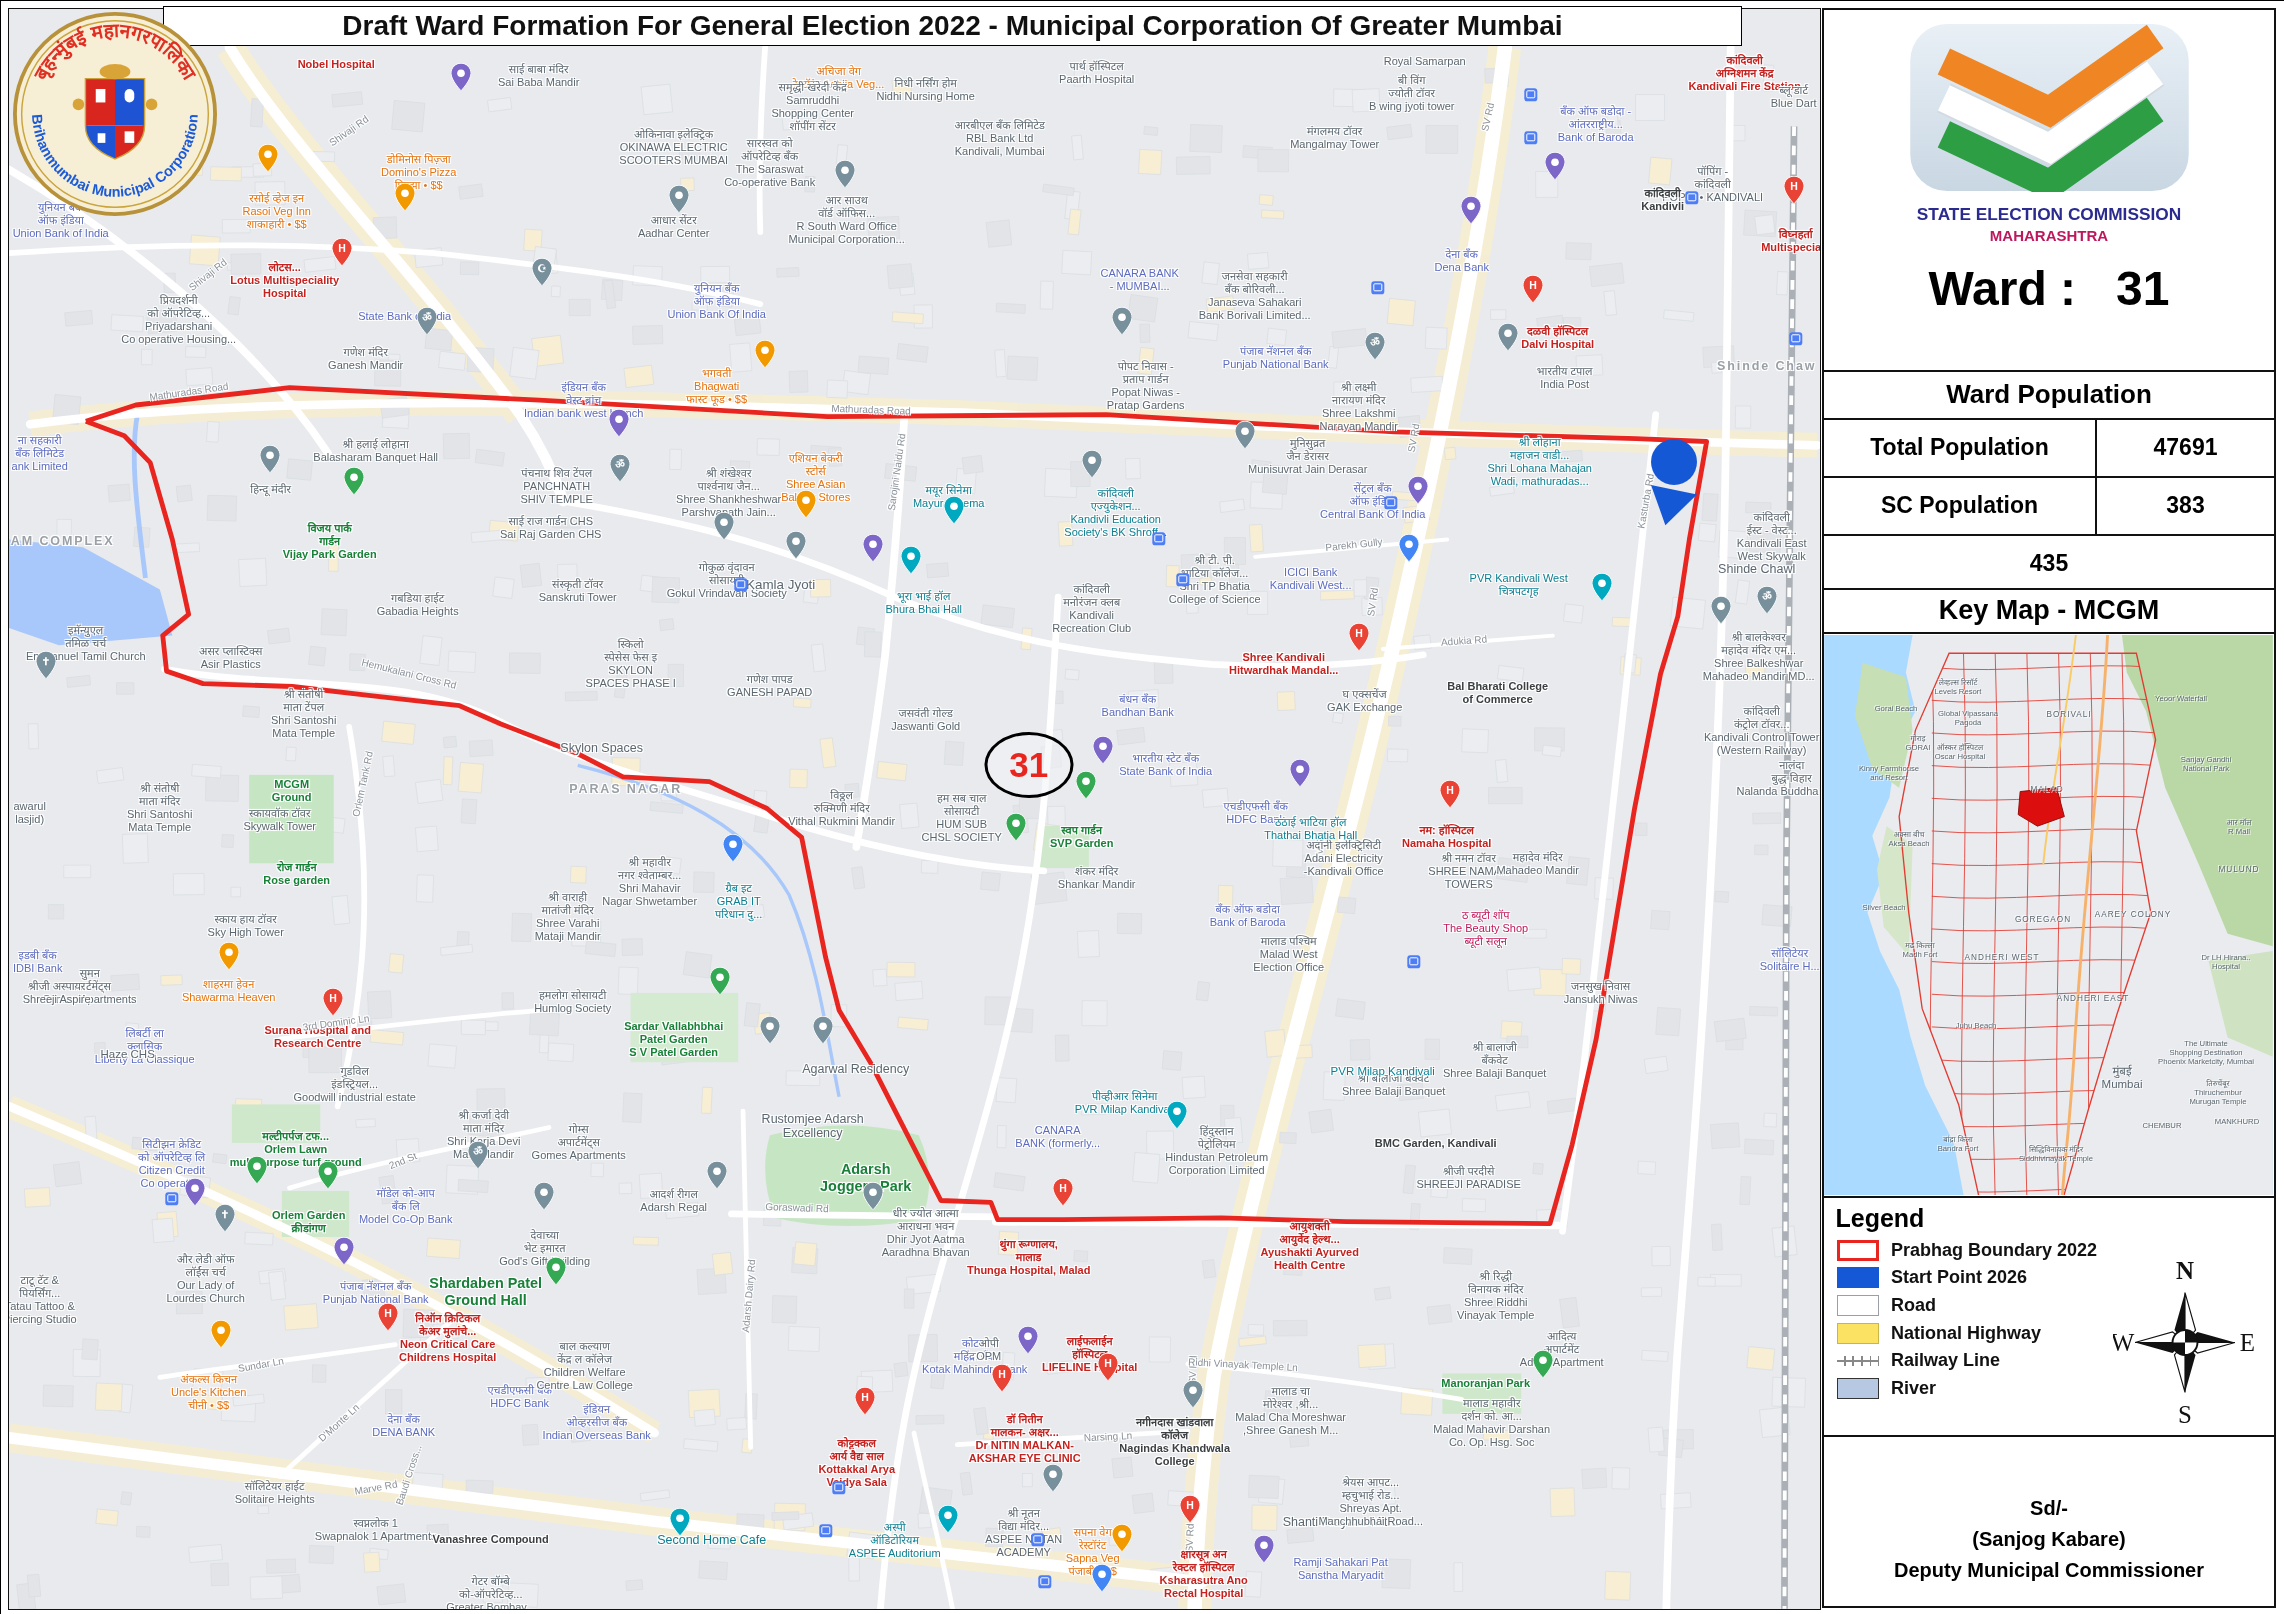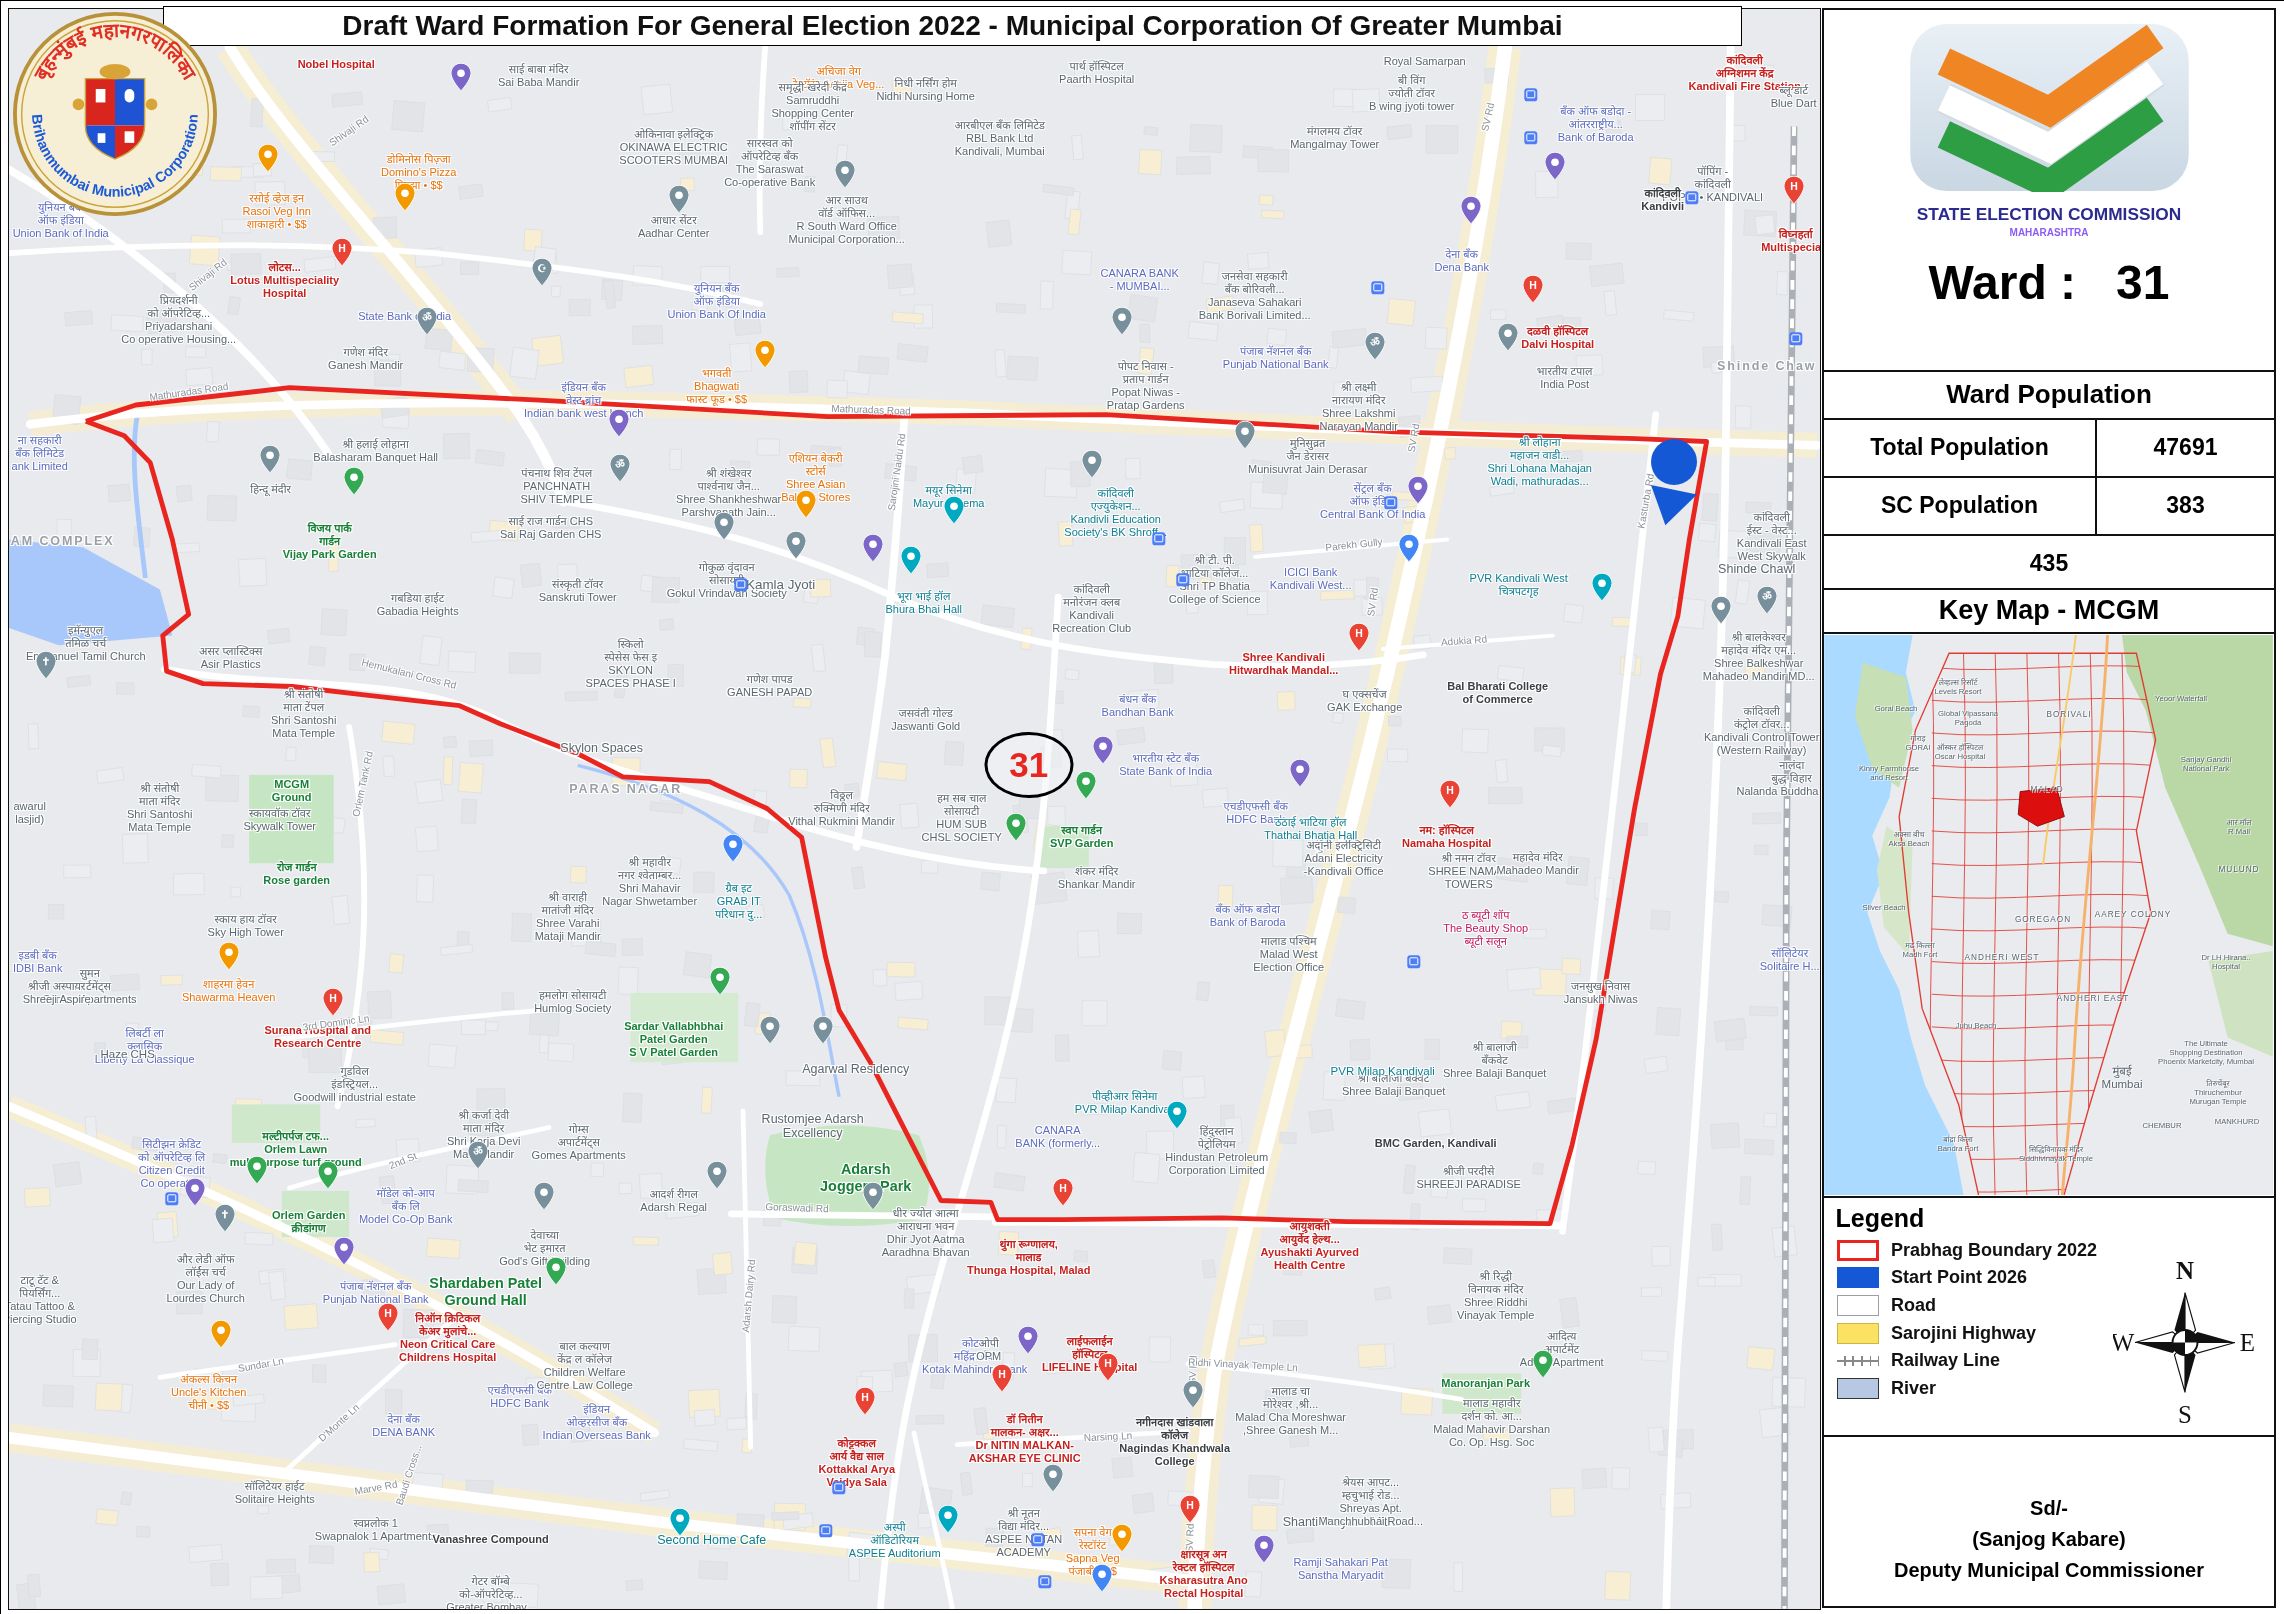--- a/index.html
+++ b/index.html
@@ -25,21 +25,21 @@
   
   #titlebar{position:absolute;left:163px;top:5.8px;width:1577px;height:38px;background:#fff;border:1.9px solid #000;display:flex;align-items:center;justify-content:center;z-index:20;}
   #titlebar div{font-size:28px;font-weight:700;color:#111;}
   #bmc-logo{position:absolute;left:13.4px;top:11.5px;z-index:21;}
   
   #sidebar{position:absolute;left:1822px;top:7.7px;width:454px;height:1600px;z-index:10;display:flex;flex-direction:column;}
   .sbox{background:#fff;border:2.9px solid #111;margin-top:-2.9px;position:relative;box-sizing:border-box;}
   .sbox:first-child{margin-top:0;}
   #box-logo{height:365px;text-align:center;}
   .sec-line1{color:#2a2a8f;font-weight:700;font-size:17.3px;margin-top:7.7px;}
-  .sec-line2{color:#8b5cf6;font-weight:700;font-size:10px;margin-top:1.9px;}
+  .sec-line2{color:#be185d;font-weight:700;font-size:15px;margin-top:1.9px;}
   .ward-line{margin-top:17.3px;display:flex;justify-content:center;align-items:baseline;gap:40px;font-size:48px;font-weight:700;color:#000;}
   #box-pop{height:221px;}
   .pop-title{height:46px;display:flex;align-items:center;justify-content:center;font-size:26px;font-weight:700;border-bottom:2.9px solid #111;}
   .pop-row{height:56px;display:flex;border-bottom:2.9px solid #111;}
   .pop-row:last-child{border-bottom:none;}
   .pop-row .pl{flex:0 0 271px;border-right:2.9px solid #111;display:flex;align-items:center;justify-content:center;font-size:23px;font-weight:700;}
   .pop-row .pv{flex:1;display:flex;align-items:center;justify-content:center;font-size:23px;font-weight:700;}
   #box-key{height:611px;}
   .key-title{height:42px;display:flex;align-items:center;justify-content:center;font-size:27px;font-weight:700;border-bottom:2.9px solid #111;}
   #keymap{position:absolute;left:0;top:45px;width:449px;height:560px;overflow:hidden;}
@@ -1418,21 +1418,21 @@
         <div class="legend-item">
           <div class="sw sw-start"></div>
           <span>Start Point 2026</span>
         </div>
         <div class="legend-item">
           <div class="sw sw-road"></div>
           <span>Road</span>
         </div>
         <div class="legend-item">
           <div class="sw sw-highway"></div>
-          <span>Sarojini Highway</span>
+          <span>National Highway</span>
         </div>
         <div class="legend-item">
           <div class="sw sw-railway"></div>
           <span>Railway Line</span>
         </div>
         <div class="legend-item">
           <div class="sw sw-river"></div>
           <span>River</span>
         </div>
       </div>

